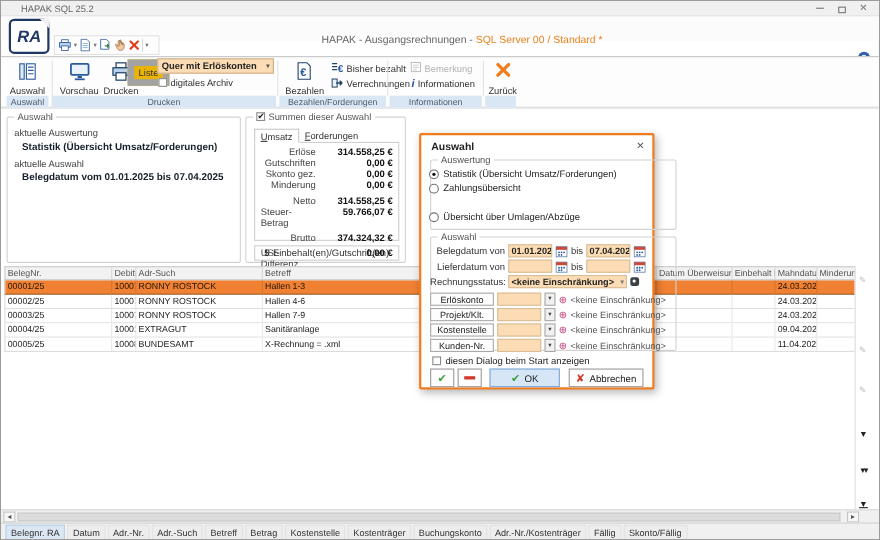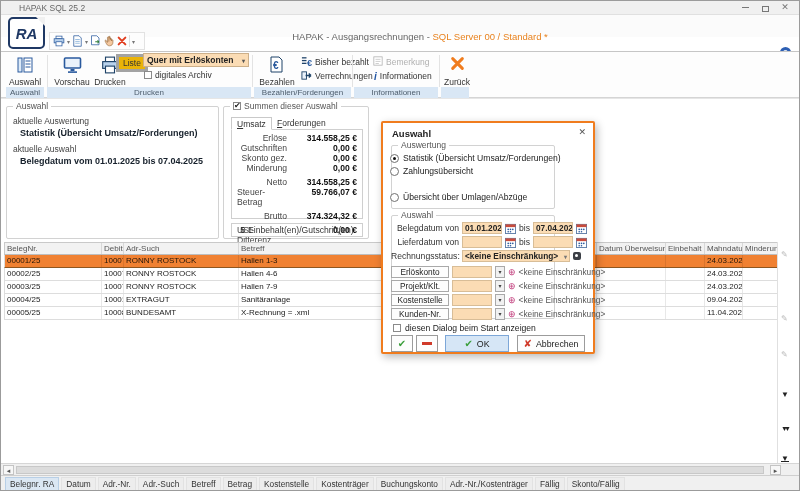--- a/index.html
+++ b/index.html
@@ -36,21 +36,21 @@
 
   
   .ribbon{position:absolute;left:0;top:50px;width:100%;height:47px;background:#fdfdfd;border-top:1px solid #c6c6c6;border-bottom:1px solid #d5d5d5;}
   .rsep{position:absolute;top:3px;width:1px;height:32px;background:#e3e3e3;}
   .bigbtn{position:absolute;top:2px;width:38px;height:34px;display:flex;flex-direction:column;align-items:center;justify-content:space-between;
           padding:2px 0 1px;cursor:default;}
   .bigbtn .lbl{font-size:8.5px;color:#333;}
   .smallrow{position:absolute;display:flex;align-items:center;gap:3px;height:12px;}
   .smallrow .lbl{font-size:8.5px;color:#333;white-space:nowrap;}
   .smallrow .lbl.disabled{color:#b0b0b0;}
-  .btn-liste{position:absolute;border:3px solid #a3a3a3;background:#eab308;font-size:8.5px;color:#333;text-align:center;padding:1px 4px;}
+  .btn-liste{position:absolute;border:6px solid #a3a3a3;background:#eab308;font-size:8.5px;color:#333;text-align:center;padding:1px 4px;}
   .combo-peach{background:#fbdcb4;border:1px solid #cdb08a;display:flex;align-items:center;font-weight:bold;font-size:8.5px;color:#222;padding:0 3px;}
   .combo-peach .caret{margin-left:auto;color:#555;}
   .cb{width:8px;height:8px;border:1px solid #8a8a8a;background:#fff;display:inline-block;position:relative;flex:none;}
   .cb.checked:after{content:"✔";position:absolute;left:0;top:-2px;font-size:8px;color:#222;}
   .grouplabels{position:absolute;left:0;top:86px;width:100%;height:11px;}
   .glabel{position:absolute;top:0;height:11px;background:#d9e7f5;color:#4d5d6d;font-size:8px;text-align:center;line-height:11px;}
 
   
   .content{position:absolute;left:0;top:97px;width:100%;height:365px;background:#fff;border-top:1px solid #e6e6e6;}
   .gbox{position:absolute;border:1px solid #d2d2d2;border-radius:2px;}
@@ -90,21 +90,21 @@
   .sthumb{position:absolute;top:2px;height:8px;background:#dcdcdc;border:1px solid #c8c8c8;}
   .statusbar{position:absolute;left:0;top:474px;width:100%;height:17px;background:#f0f0f0;border-top:1px solid #cfcfcf;display:flex;align-items:center;gap:2px;padding:0 4px;}
   .sitem{font-size:8.3px;color:#333;padding:1px 4px;background:#ededed;border:1px solid #e2e2e2;white-space:nowrap;}
   .sitem.active{background:#dbe7f3;border-color:#b8cfe6;}
 
   
   .dialog{position:absolute;left:380px;top:120px;width:214px;height:233px;background:#fff;border:2px solid #f07c1e;border-radius:2px;
           box-shadow:2px 3px 8px rgba(0,0,0,.28);z-index:20;}
   .dlg-title{position:absolute;left:9px;top:5px;font-size:9.5px;font-weight:bold;color:#222;}
   .dlg-close{position:absolute;right:7px;top:4px;font-size:9px;color:#555;}
-  .dlg-box{position:absolute;left:8px;width:164px;border:1px solid #d2d2d2;border-radius:2px;}
+  .dlg-box{position:absolute;left:8px;width:224px;border:1px solid #d2d2d2;border-radius:2px;}
   .dlg-leg{position:absolute;top:-6px;left:6px;background:#fff;padding:0 3px;font-size:8.5px;color:#555;}
   .radio-row{position:absolute;left:7px;display:flex;align-items:center;gap:4px;height:10px;}
   .radio{width:9px;height:9px;border:1px solid #707070;border-radius:50%;background:#fff;position:relative;flex:none;}
   .radio.sel:after{content:"";position:absolute;left:2px;top:2px;width:3px;height:3px;border-radius:50%;background:#111;}
   .radio-row .lbl{font-size:8.6px;color:#222;white-space:nowrap;}
   .drow{position:absolute;display:flex;align-items:center;height:12px;gap:3px;}
   .dlabel{width:68px;text-align:right;font-size:8.6px;color:#333;flex:none;}
   .dfield{background:#fbdcb4;border:1px solid #d8bd97;height:12px;display:flex;align-items:center;padding:0 2px;
           font-weight:bold;font-size:8.3px;color:#222;overflow:hidden;white-space:nowrap;}
   .calicon{width:11px;height:11px;flex:none;}

